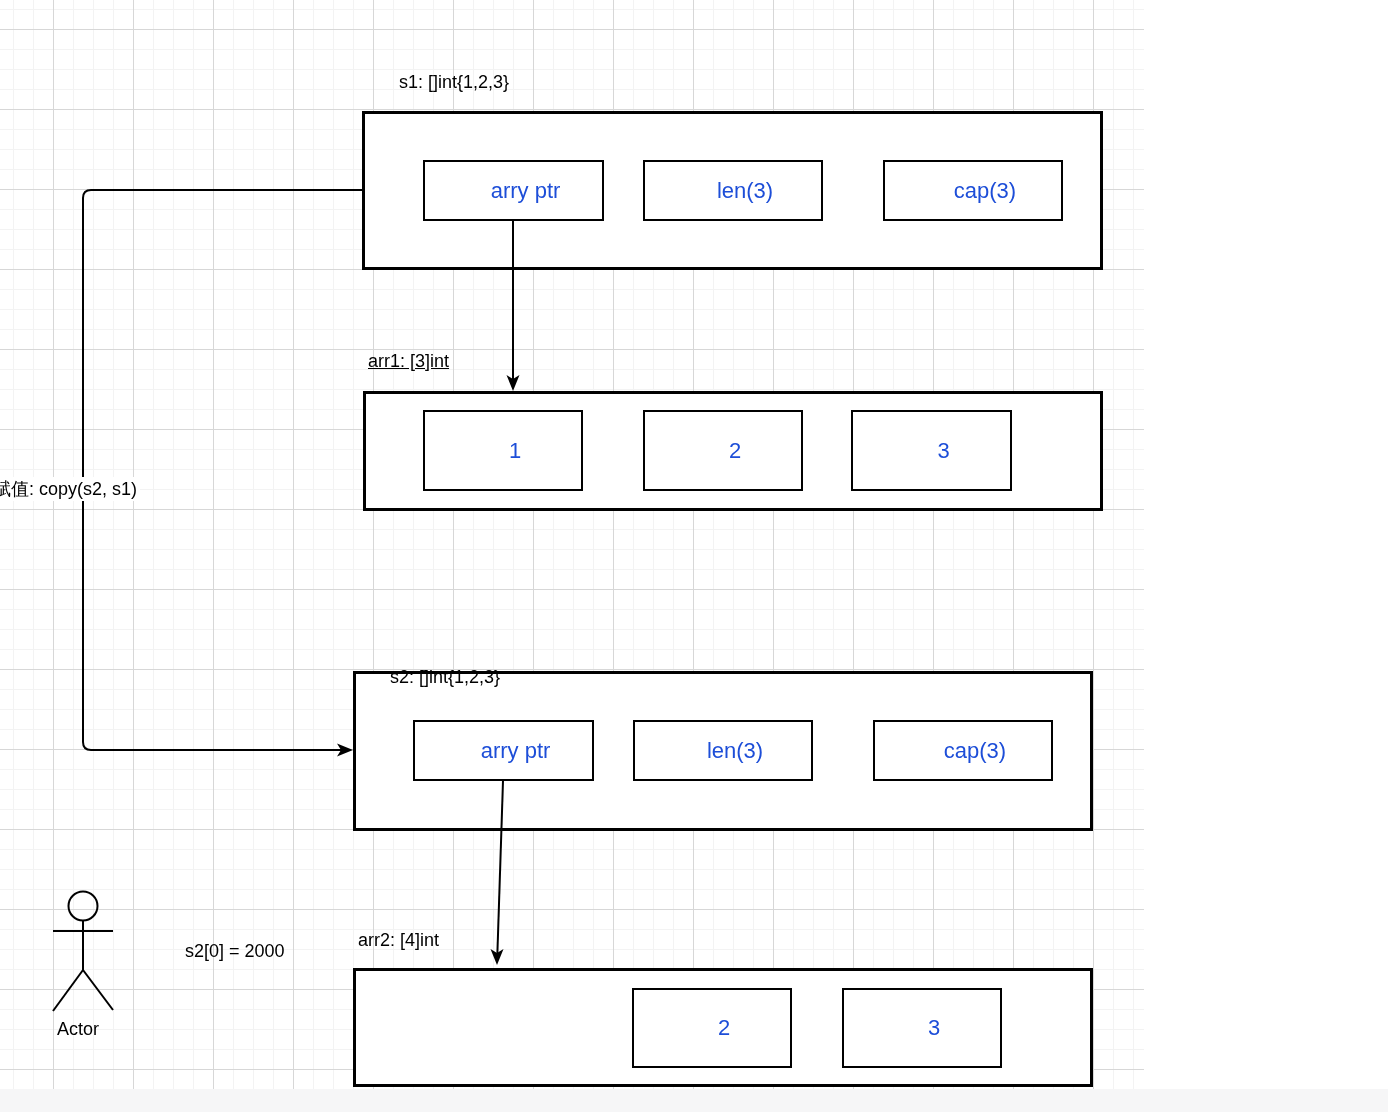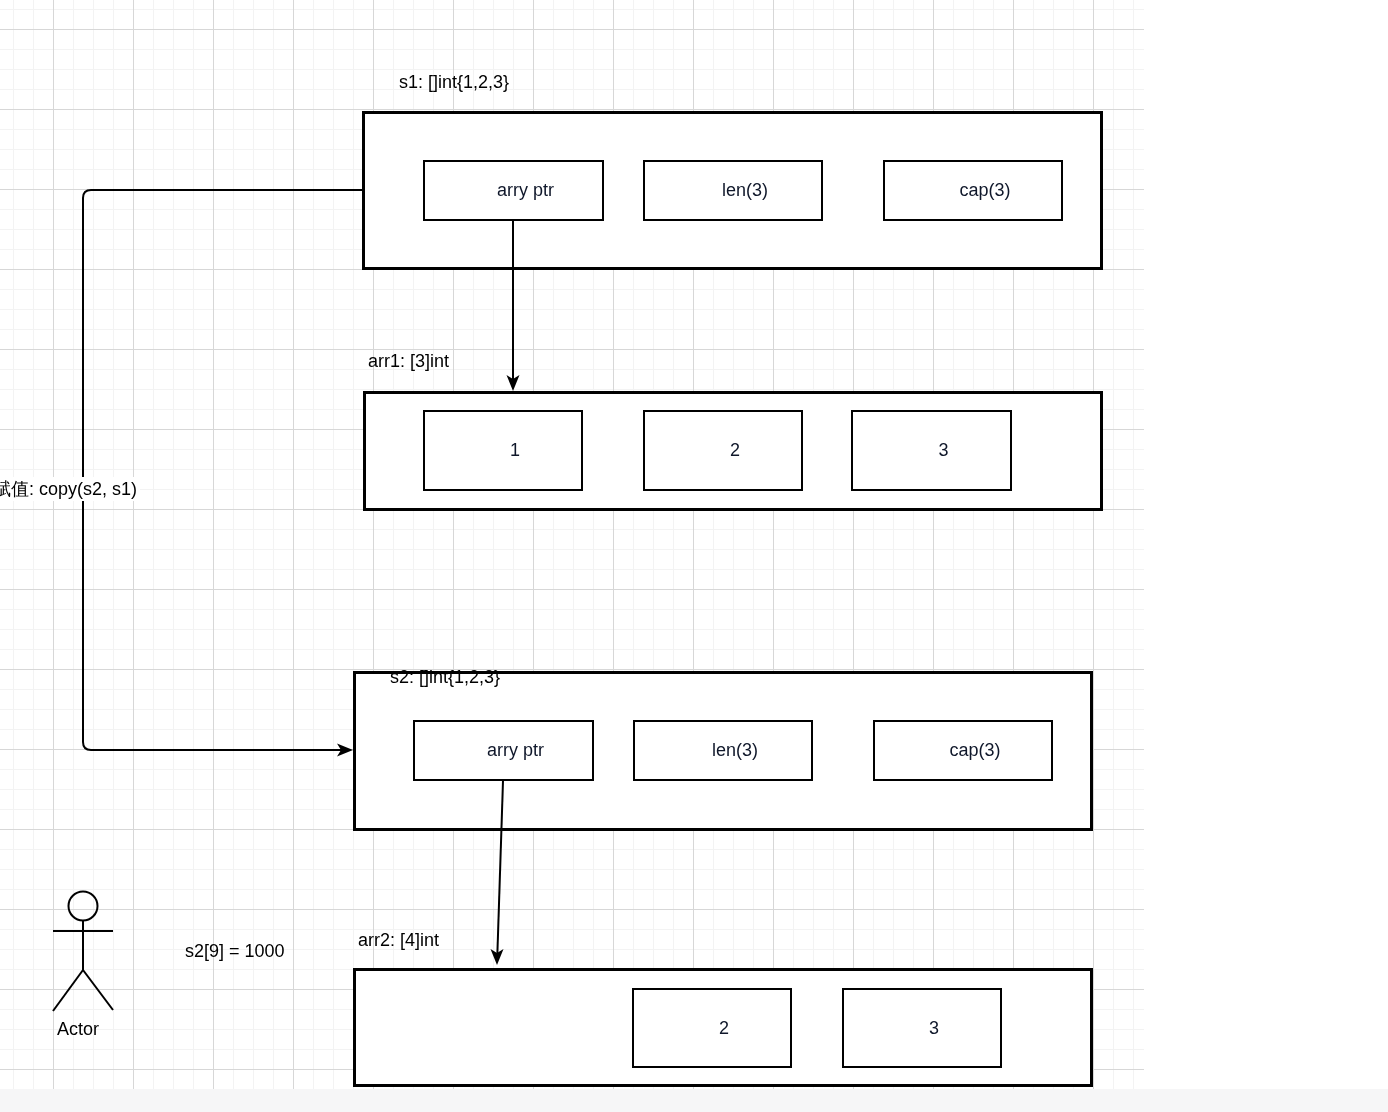--- a/index.html
+++ b/index.html
@@ -32,22 +32,22 @@
     z-index: 1;
   }
   .cell {
     position: absolute;
     box-sizing: border-box;
     border: 2px solid #000;
     background: #fff;
     display: flex;
     align-items: center;
     justify-content: center;
-    font-size: 18px;
-    color: #0f172a;
+    font-size: 22px;
+    color: #1d4ed8;
     z-index: 2;
     padding-left: 24px;
   }
   .dlabel {
     position: absolute;
     font-size: 18px;
     color: #000;
     white-space: nowrap;
     z-index: 4;
     line-height: 22px;
@@ -77,21 +77,21 @@
 <body>
 
 <div id="canvas">
 
   <div class="dlabel" style="left:399px; top:71px;">s1: []int{1,2,3}</div>
   <div class="outer-box" style="left:362px; top:111px; width:741px; height:159px;"></div>
   <div class="cell" style="left:423px; top:160px; width:181px; height:61px;">arry ptr</div>
   <div class="cell" style="left:643px; top:160px; width:180px; height:61px;">len(3)</div>
   <div class="cell" style="left:883px; top:160px; width:180px; height:61px;">cap(3)</div>
 
-  <div class="dlabel" style="left:368px; top:350px;">arr1: [3]int</div>
+  <div class="dlabel" style="left:368px; top:350px;text-decoration:underline;">arr1: [3]int</div>
   <div class="outer-box" style="left:363px; top:391px; width:740px; height:120px;"></div>
   <div class="cell" style="left:423px; top:410px; width:160px; height:81px;">1</div>
   <div class="cell" style="left:643px; top:410px; width:160px; height:81px;">2</div>
   <div class="cell" style="left:851px; top:410px; width:161px; height:81px;">3</div>
 
   <div class="dlabel" style="left:390px; top:630px;margin-top:36px;">s2: []int{1,2,3}</div>
   <div class="outer-box" style="left:353px; top:671px; width:740px; height:160px;"></div>
   <div class="cell" style="left:413px; top:720px; width:181px; height:61px;">arry ptr</div>
   <div class="cell" style="left:633px; top:720px; width:180px; height:61px;">len(3)</div>
   <div class="cell" style="left:873px; top:720px; width:180px; height:61px;">cap(3)</div>
@@ -121,18 +121,18 @@
     <g stroke="#000" stroke-width="2" fill="none">
       <circle cx="83" cy="906" r="14.5"></circle>
       <line x1="83" y1="920.5" x2="83" y2="970"></line>
       <line x1="53" y1="931" x2="113" y2="931"></line>
       <line x1="83" y1="970" x2="53" y2="1011"></line>
       <line x1="83" y1="970" x2="113" y2="1010"></line>
     </g>
   </svg>
 
   <div class="dlabel" id="edge-label-copy" style="left:-10px; top:477px;">赋值: copy(s2, s1)</div>
-  <div class="dlabel" style="left:185px; top:940px;">s2[9] = 1000</div>
+  <div class="dlabel" style="left:185px; top:940px;">s2[0] = 2000</div>
   <div class="dlabel" style="left:57px; top:1018px;">Actor</div>
 
 </div>
 
 <div id="offcanvas-strip"></div>
 
 </body></html>

